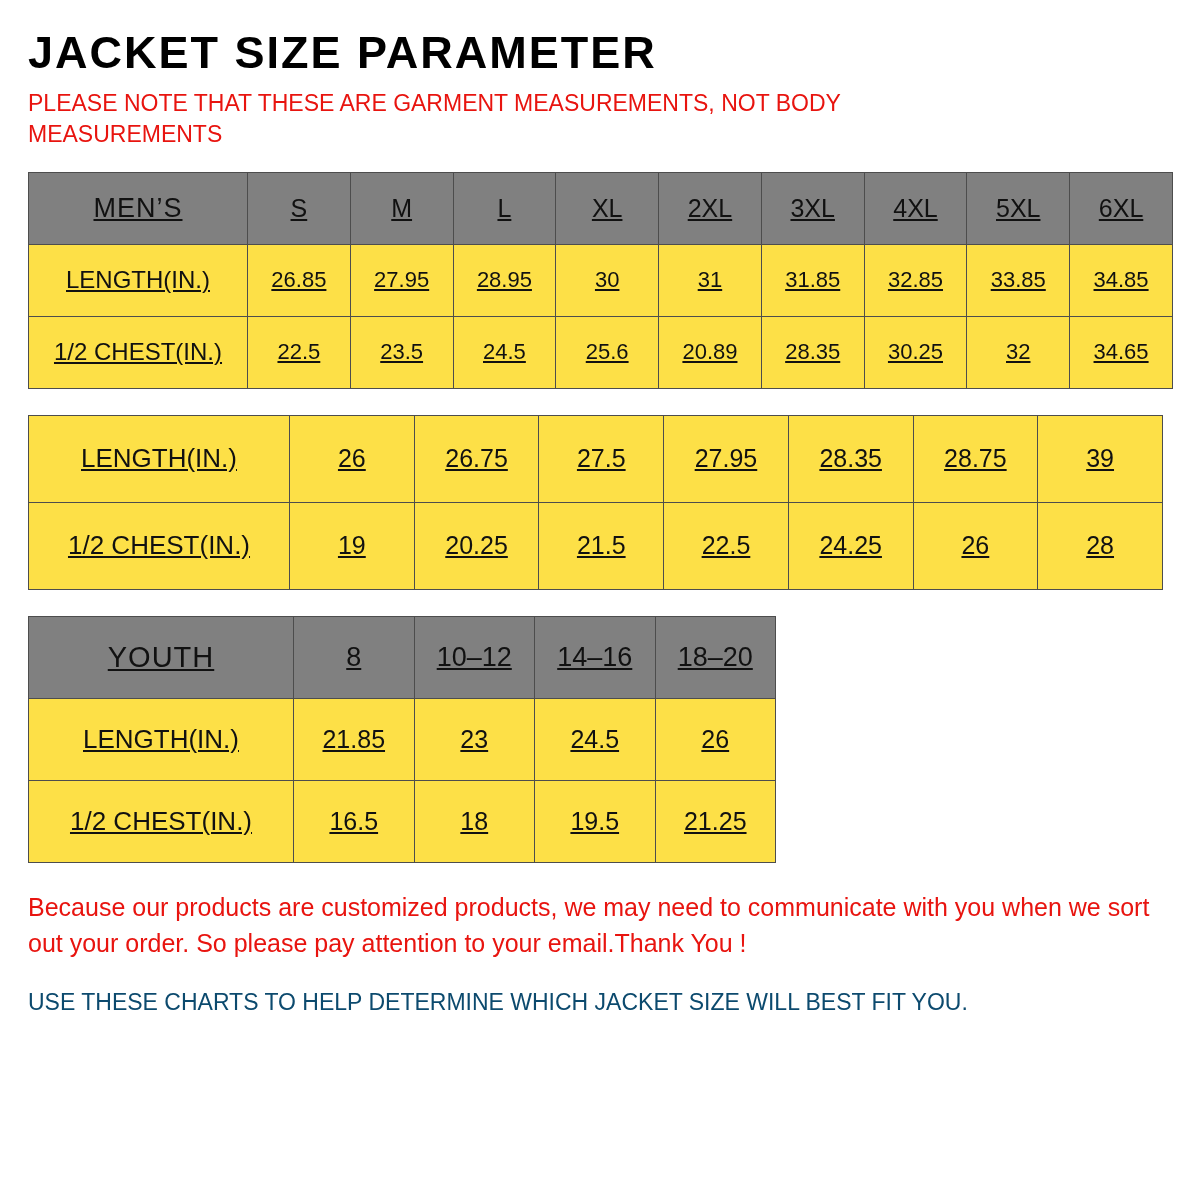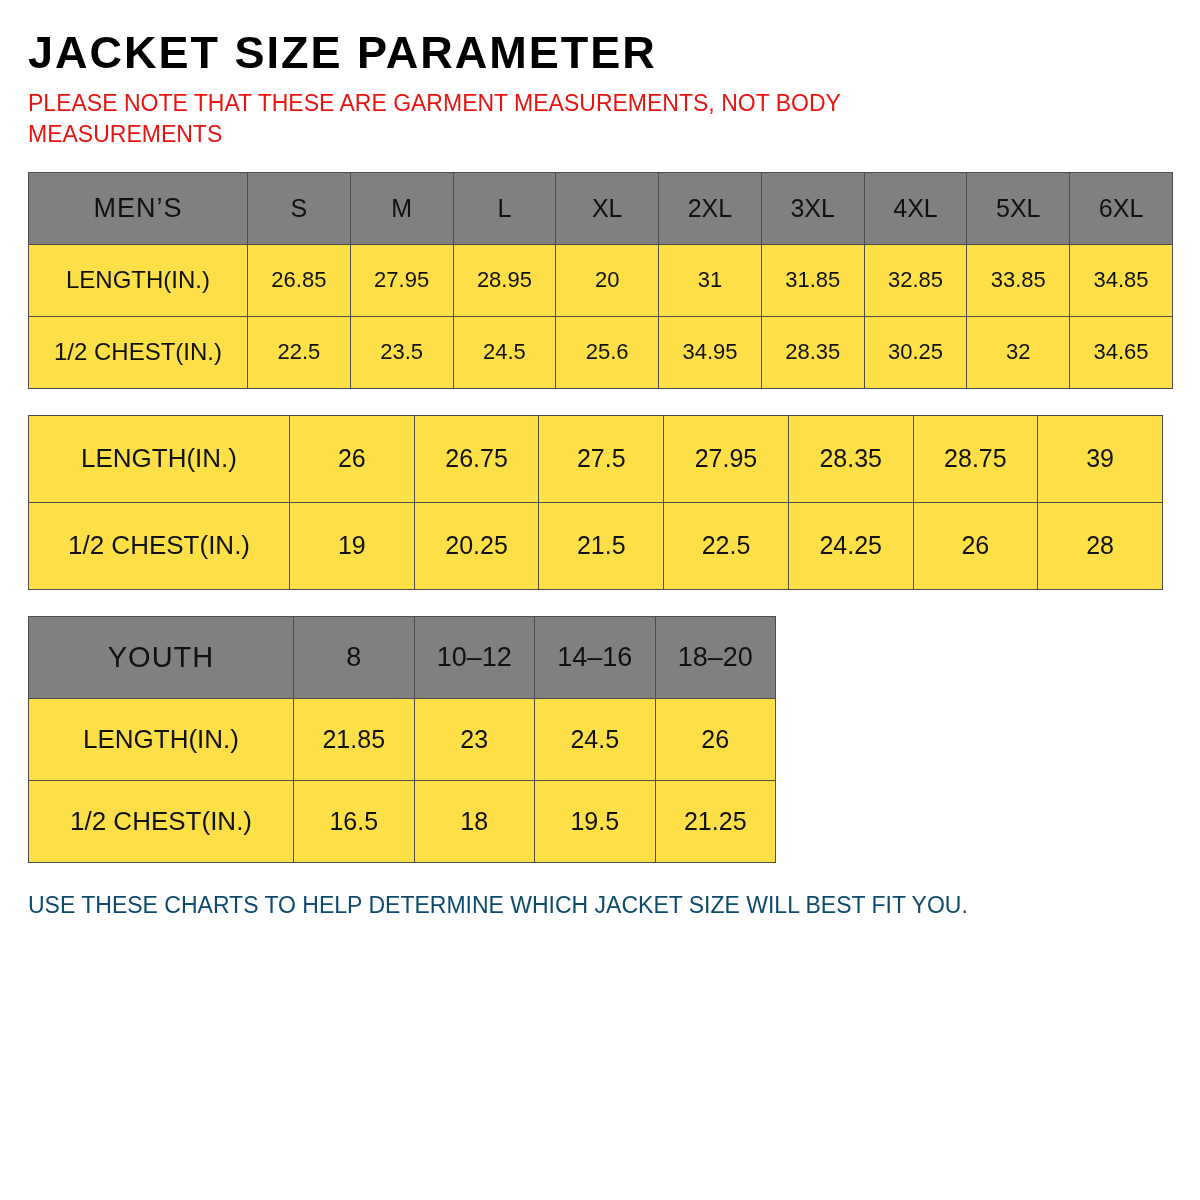--- a/index.html
+++ b/index.html
@@ -33,20 +33,21 @@
     color: #e8140f;
     font-size: 23px;
     line-height: 1.35;
     margin: 0 0 22px 0;
     max-width: 930px;
   }
   table.size-table {
     border-collapse: collapse;
     table-layout: fixed;
     margin-bottom: 26px;
+    text-decoration: underline;
   }
   table.size-table td, table.size-table th {
     border: 1px solid #4d4d4d;
     text-align: center;
     font-weight: normal;
     color: #111111;
     padding: 0;
   }
   .hdr-row td {
     background: #808080;
@@ -124,34 +125,34 @@
         <td class="sz">3XL</td>
         <td class="sz">4XL</td>
         <td class="sz">5XL</td>
         <td class="sz">6XL</td>
       </tr>
       <tr class="data-row">
         <td class="label">LENGTH(IN.)</td>
         <td>26.85</td>
         <td>27.95</td>
         <td>28.95</td>
-        <td>20</td>
+        <td>30</td>
         <td>31</td>
         <td>31.85</td>
         <td>32.85</td>
         <td>33.85</td>
         <td>34.85</td>
       </tr>
       <tr class="data-row">
         <td class="label">1/2 CHEST(IN.)</td>
         <td>22.5</td>
         <td>23.5</td>
         <td>24.5</td>
         <td>25.6</td>
-        <td>34.95</td>
+        <td>20.89</td>
         <td>28.35</td>
         <td>30.25</td>
         <td>32</td>
         <td>34.65</td>
       </tr>
     </tbody>
   </table>
 
   <table class="size-table" id="womens-table">
     <tbody>
@@ -197,15 +198,16 @@
       <tr class="data-row">
         <td class="label">1/2 CHEST(IN.)</td>
         <td>16.5</td>
         <td>18</td>
         <td>19.5</td>
         <td>21.25</td>
       </tr>
     </tbody>
   </table>
 
+  <p class="footer">Because our products are customized products, we may need to communicate with you when we sort out your order. So please pay attention to your email.Thank You !</p>
   <p class="footer-2">USE THESE CHARTS TO HELP DETERMINE WHICH JACKET SIZE WILL BEST FIT YOU.</p>
 
 </div>
 
 </body></html>

